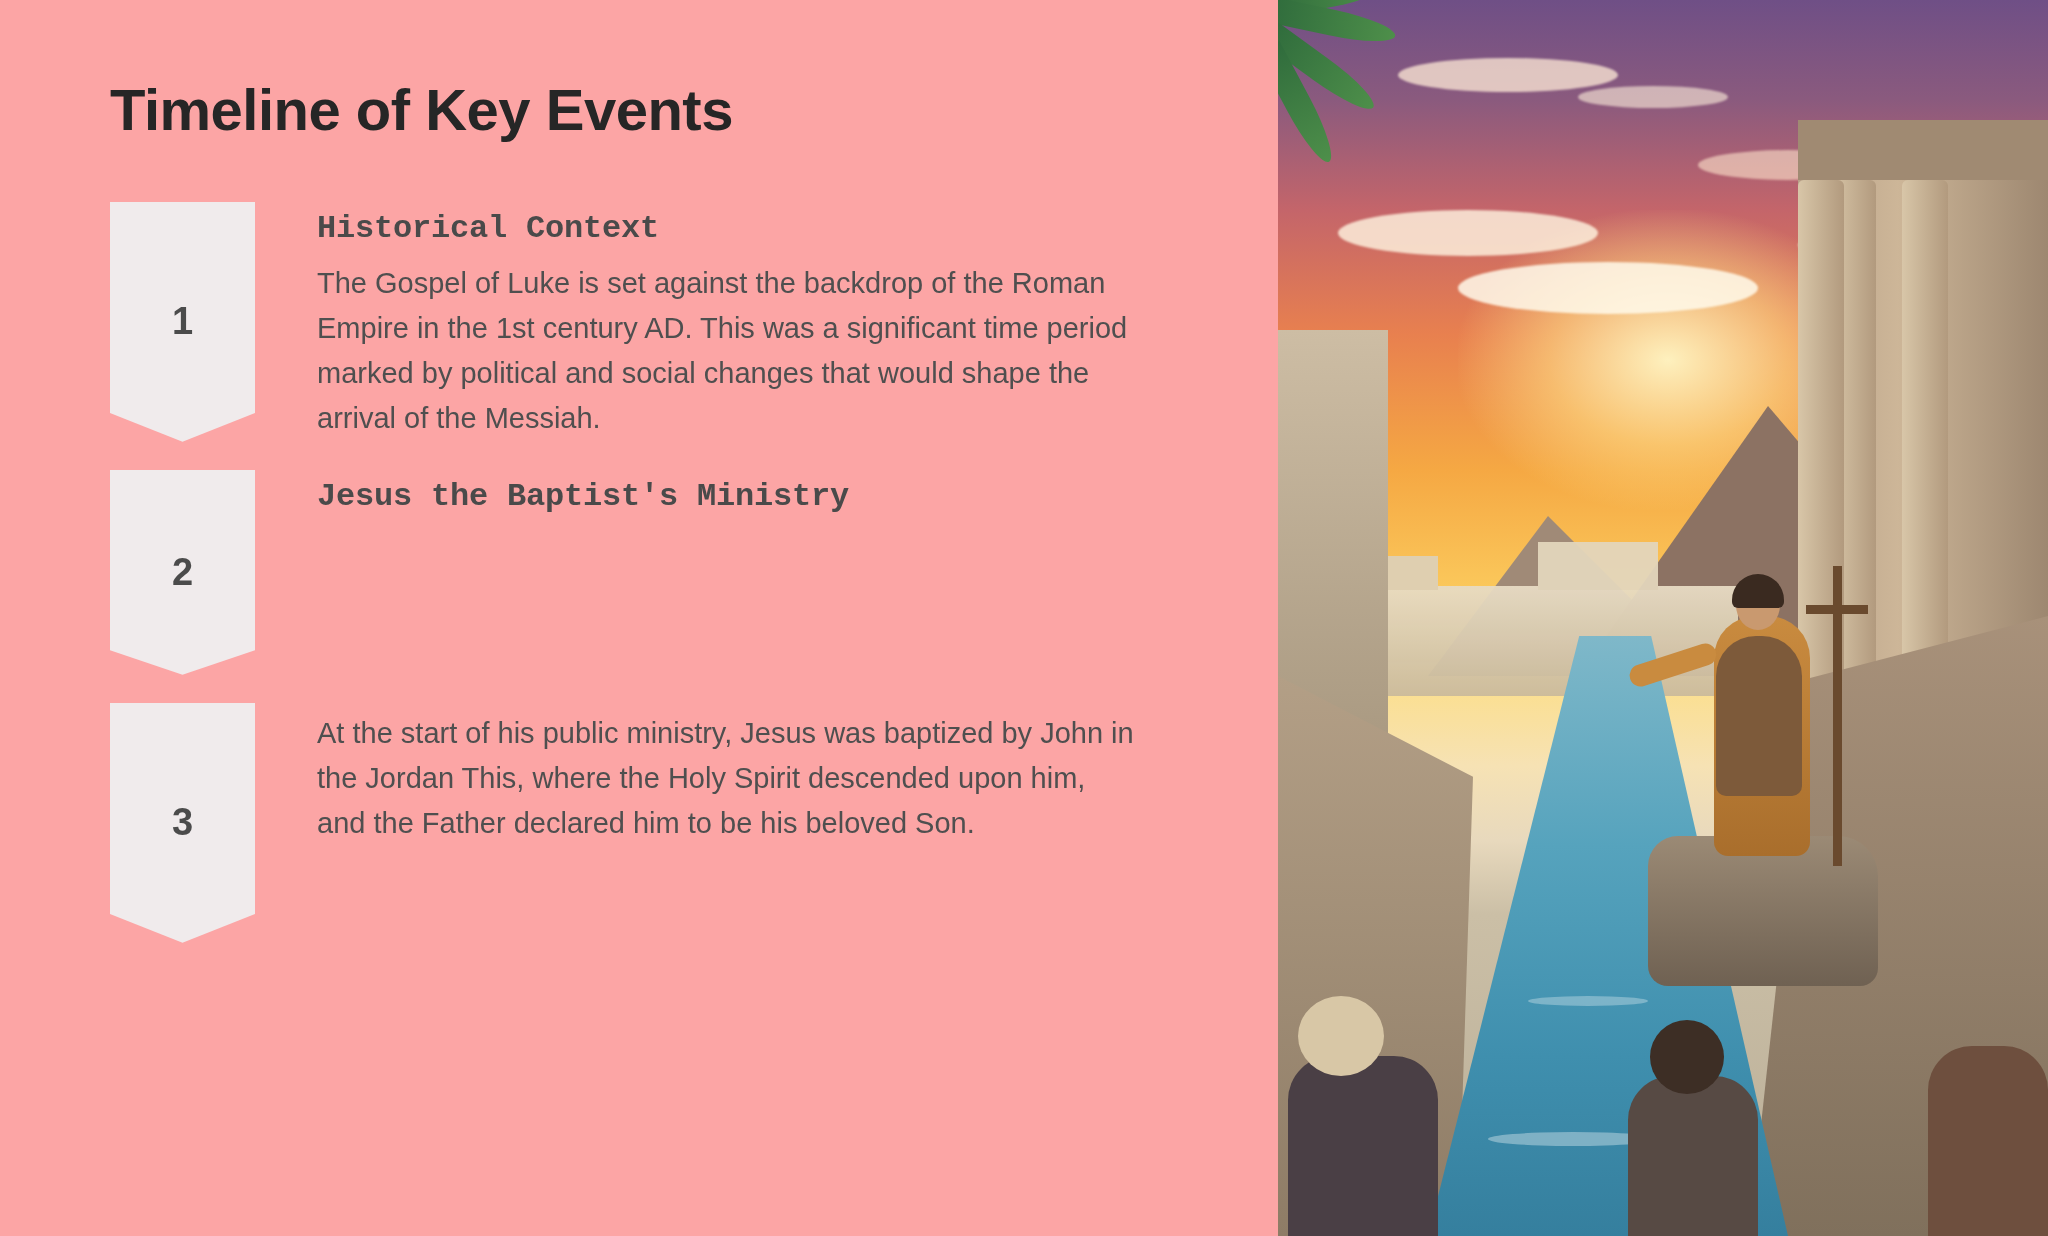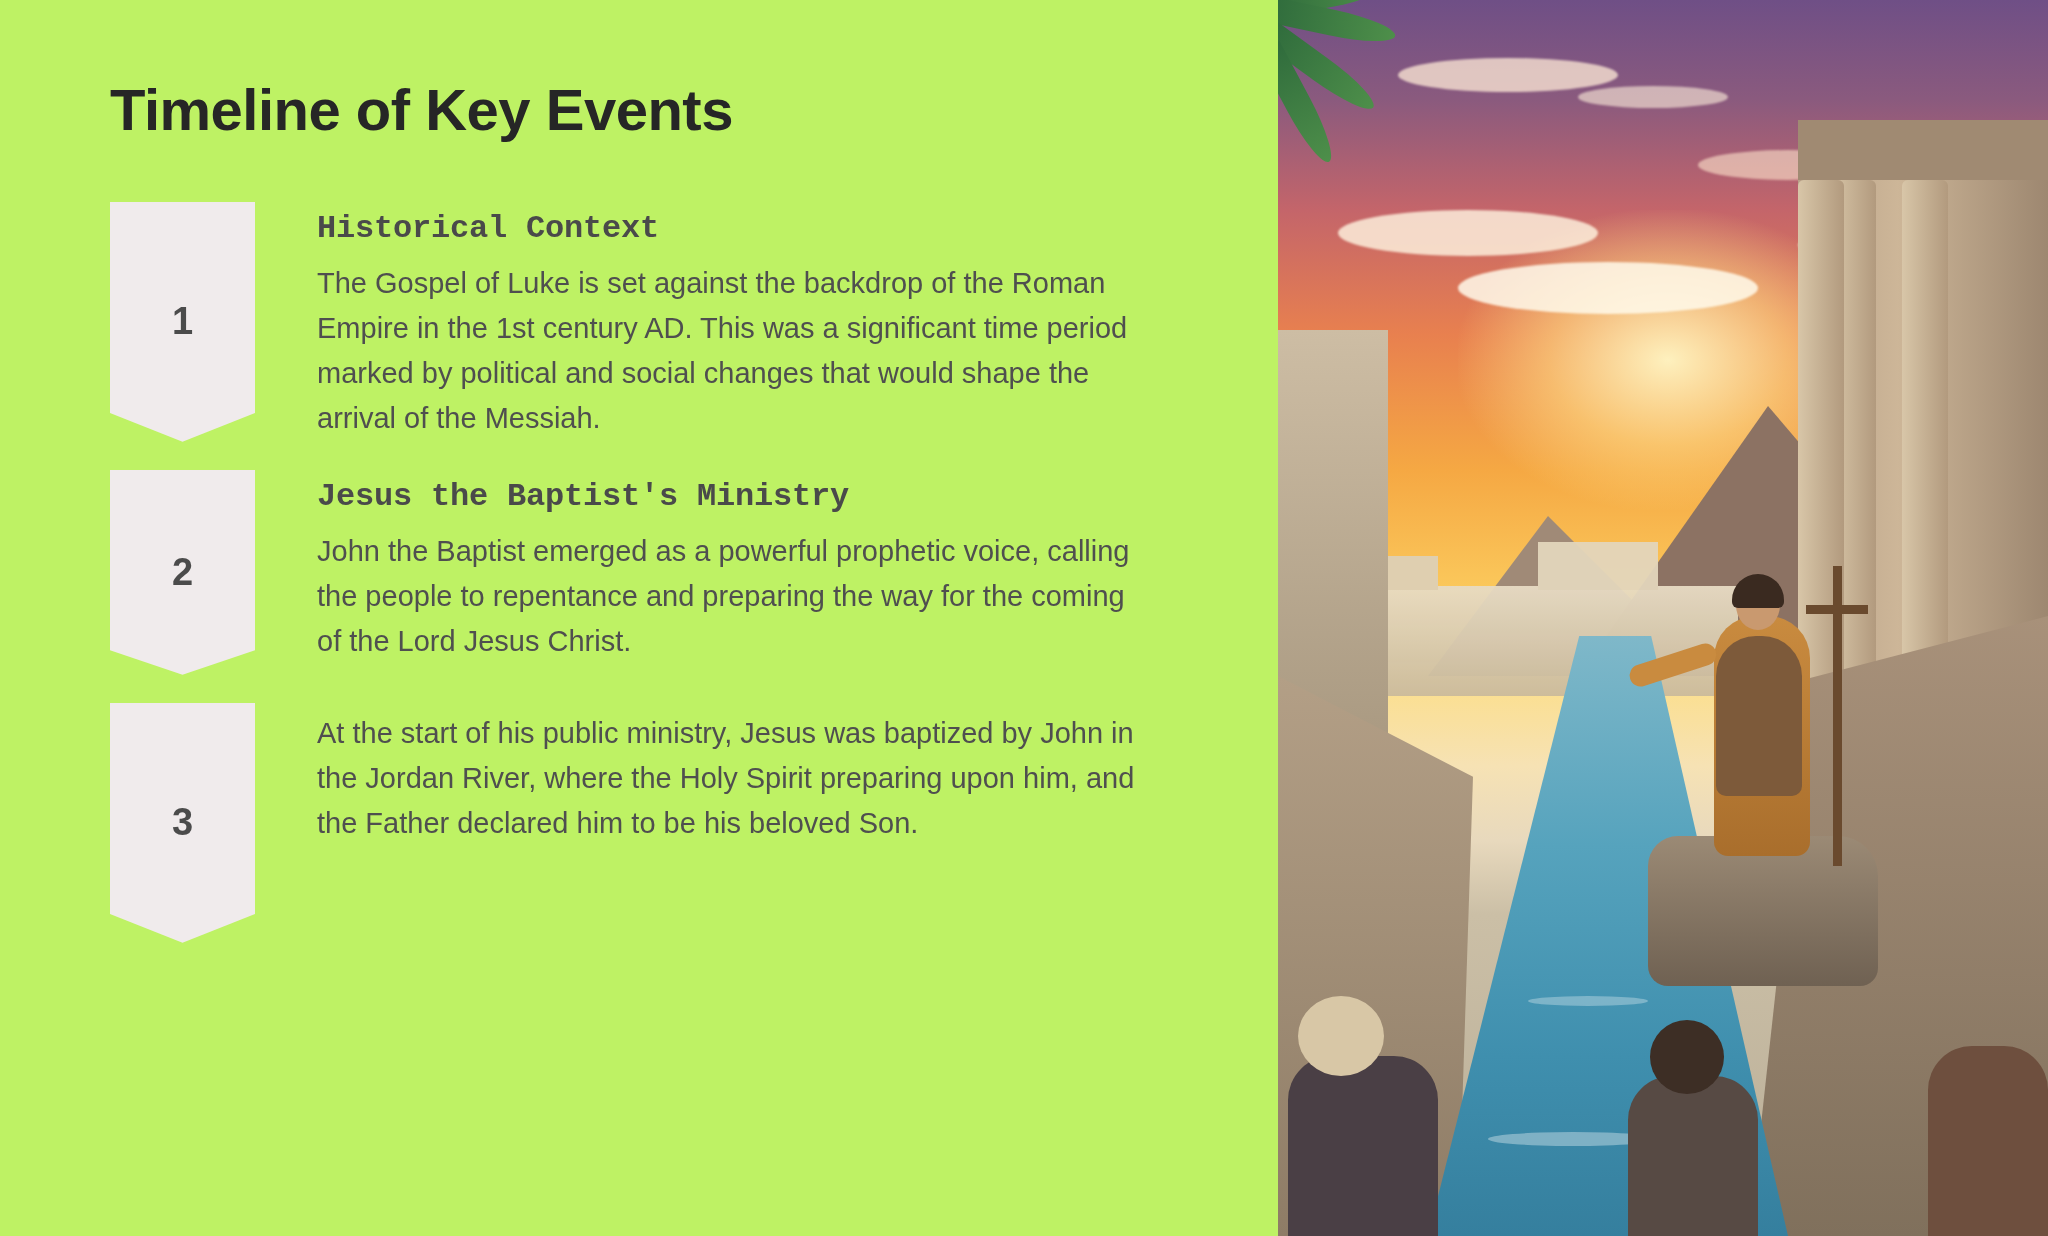--- a/index.html
+++ b/index.html
@@ -17,21 +17,21 @@
     display: flex;
     background: #ffffff;
   }
 
   
   .content-pane {
     width: 1336px;
     height: 100%;
     padding: 78px 0 0 110px;
     position: relative;
-    background: #bef264;
+    background: #fca5a5;
   }
   .slide-title {
     font-size: 58px;
     font-weight: bold;
     color: #262626;
     letter-spacing: -0.5px;
     line-height: 1.1;
     margin-bottom: 60px;
   }
 
@@ -340,30 +340,29 @@
           <p class="item-text">The Gospel of Luke is set against the backdrop of the Roman Empire in the 1st century AD. This was a significant time period marked by political and social changes that would shape the arrival of the Messiah.</p>
         </div>
       </div>
 
       <div class="timeline-item">
         <div class="marker">
           <span class="marker-number">2</span>
         </div>
         <div class="item-body">
           <div class="item-heading">Jesus the Baptist's Ministry</div>
-          <p class="item-text">John the Baptist emerged as a powerful prophetic voice, calling the people to repentance and preparing the way for the coming of the Lord Jesus Christ.</p>
         </div>
       </div>
 
       <div class="timeline-item">
         <div class="marker">
           <span class="marker-number">3</span>
         </div>
         <div class="item-body">
-          <p class="item-text">At the start of his public ministry, Jesus was baptized by John in the Jordan River, where the Holy Spirit preparing upon him, and the Father declared him to be his beloved Son.</p>
+          <p class="item-text">At the start of his public ministry, Jesus was baptized by John in the Jordan This, where the Holy Spirit descended upon him, and the Father declared him to be his beloved Son.</p>
         </div>
       </div>
 
     </div>
   </div>
 
   <div class="illustration" aria-label="Illustration of a robed preacher holding a cross-topped staff standing on a rock beside a river, addressing a crowd of people at sunset with mountains, ancient stone columns and palm fronds">
     <div class="sky"></div>
     <div class="sun-glow"></div>
 

